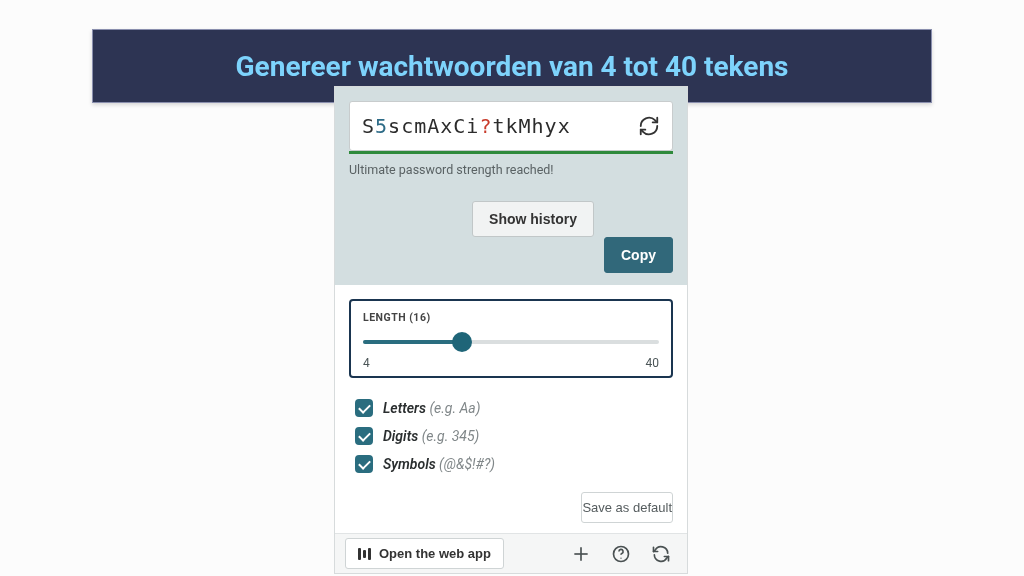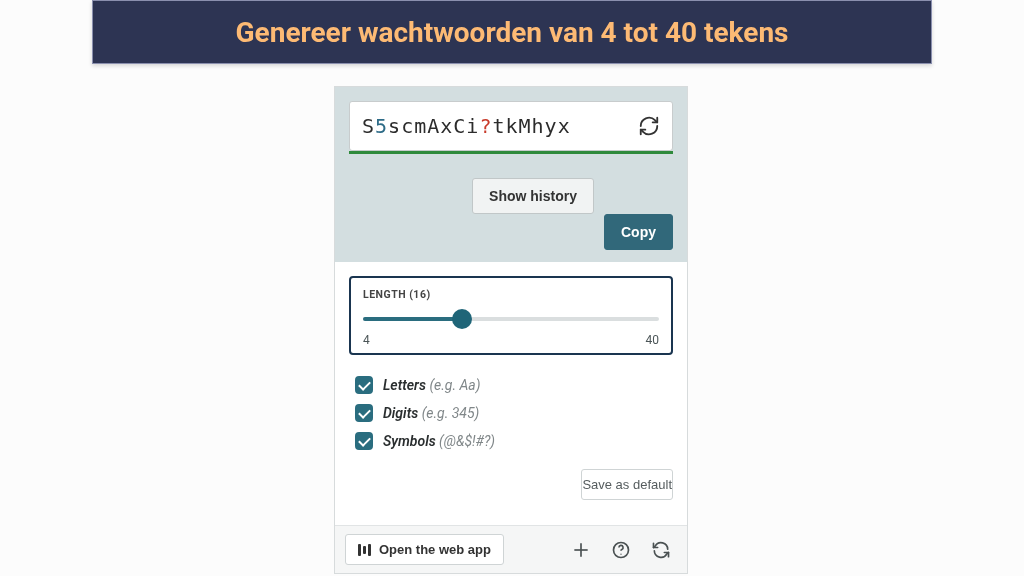--- a/index.html
+++ b/index.html
@@ -8,31 +8,31 @@
     height: 576px;
     background: #fcfcfc;
     font-family: -apple-system, BlinkMacSystemFont, "Segoe UI", Roboto, Helvetica, Arial, sans-serif;
     position: relative;
     overflow: hidden;
   }
 
   
   .banner {
     position: absolute;
-    top: 0;
+    top: 29px;
     left: 92px;
     right: 92px;
-    height: 64px;
+    height: 74px;
     background: #2d3453;
     border: 1px solid #8a8fae;
     box-shadow: 0 2px 4px rgba(0,0,0,0.15);
     display: flex;
     align-items: center;
     justify-content: center;
-    color: #fdba74;
+    color: #7dd3fc;
     font-size: 28px;
     font-weight: 700;
   }
 
   
   .panel {
     position: absolute;
     top: 86px;
     left: 334px;
     width: 354px;
@@ -280,20 +280,21 @@
       <div class="regen-icon">
         <svg viewBox="0 0 24 24" fill="none" stroke="#333" stroke-width="2" stroke-linecap="round" stroke-linejoin="round">
           <path d="M21 12a9 9 0 0 1-15.5 6.3L3 16"></path>
           <path d="M3 12a9 9 0 0 1 15.5-6.3L21 8"></path>
           <polyline points="3 21 3 16 8 16"></polyline>
           <polyline points="21 3 21 8 16 8"></polyline>
         </svg>
       </div>
     </div>
     <div class="strength-bar"></div>
+    <div class="strength-text">Ultimate password strength reached!</div>
 
     <div class="action-row">
       <button class="btn btn-secondary">Show history</button>
       <button class="btn btn-primary">Copy</button>
     </div>
   </div>
 
   <div class="length-box">
     <div class="length-label">LENGTH (16)</div>
     <div class="slider-wrap">

